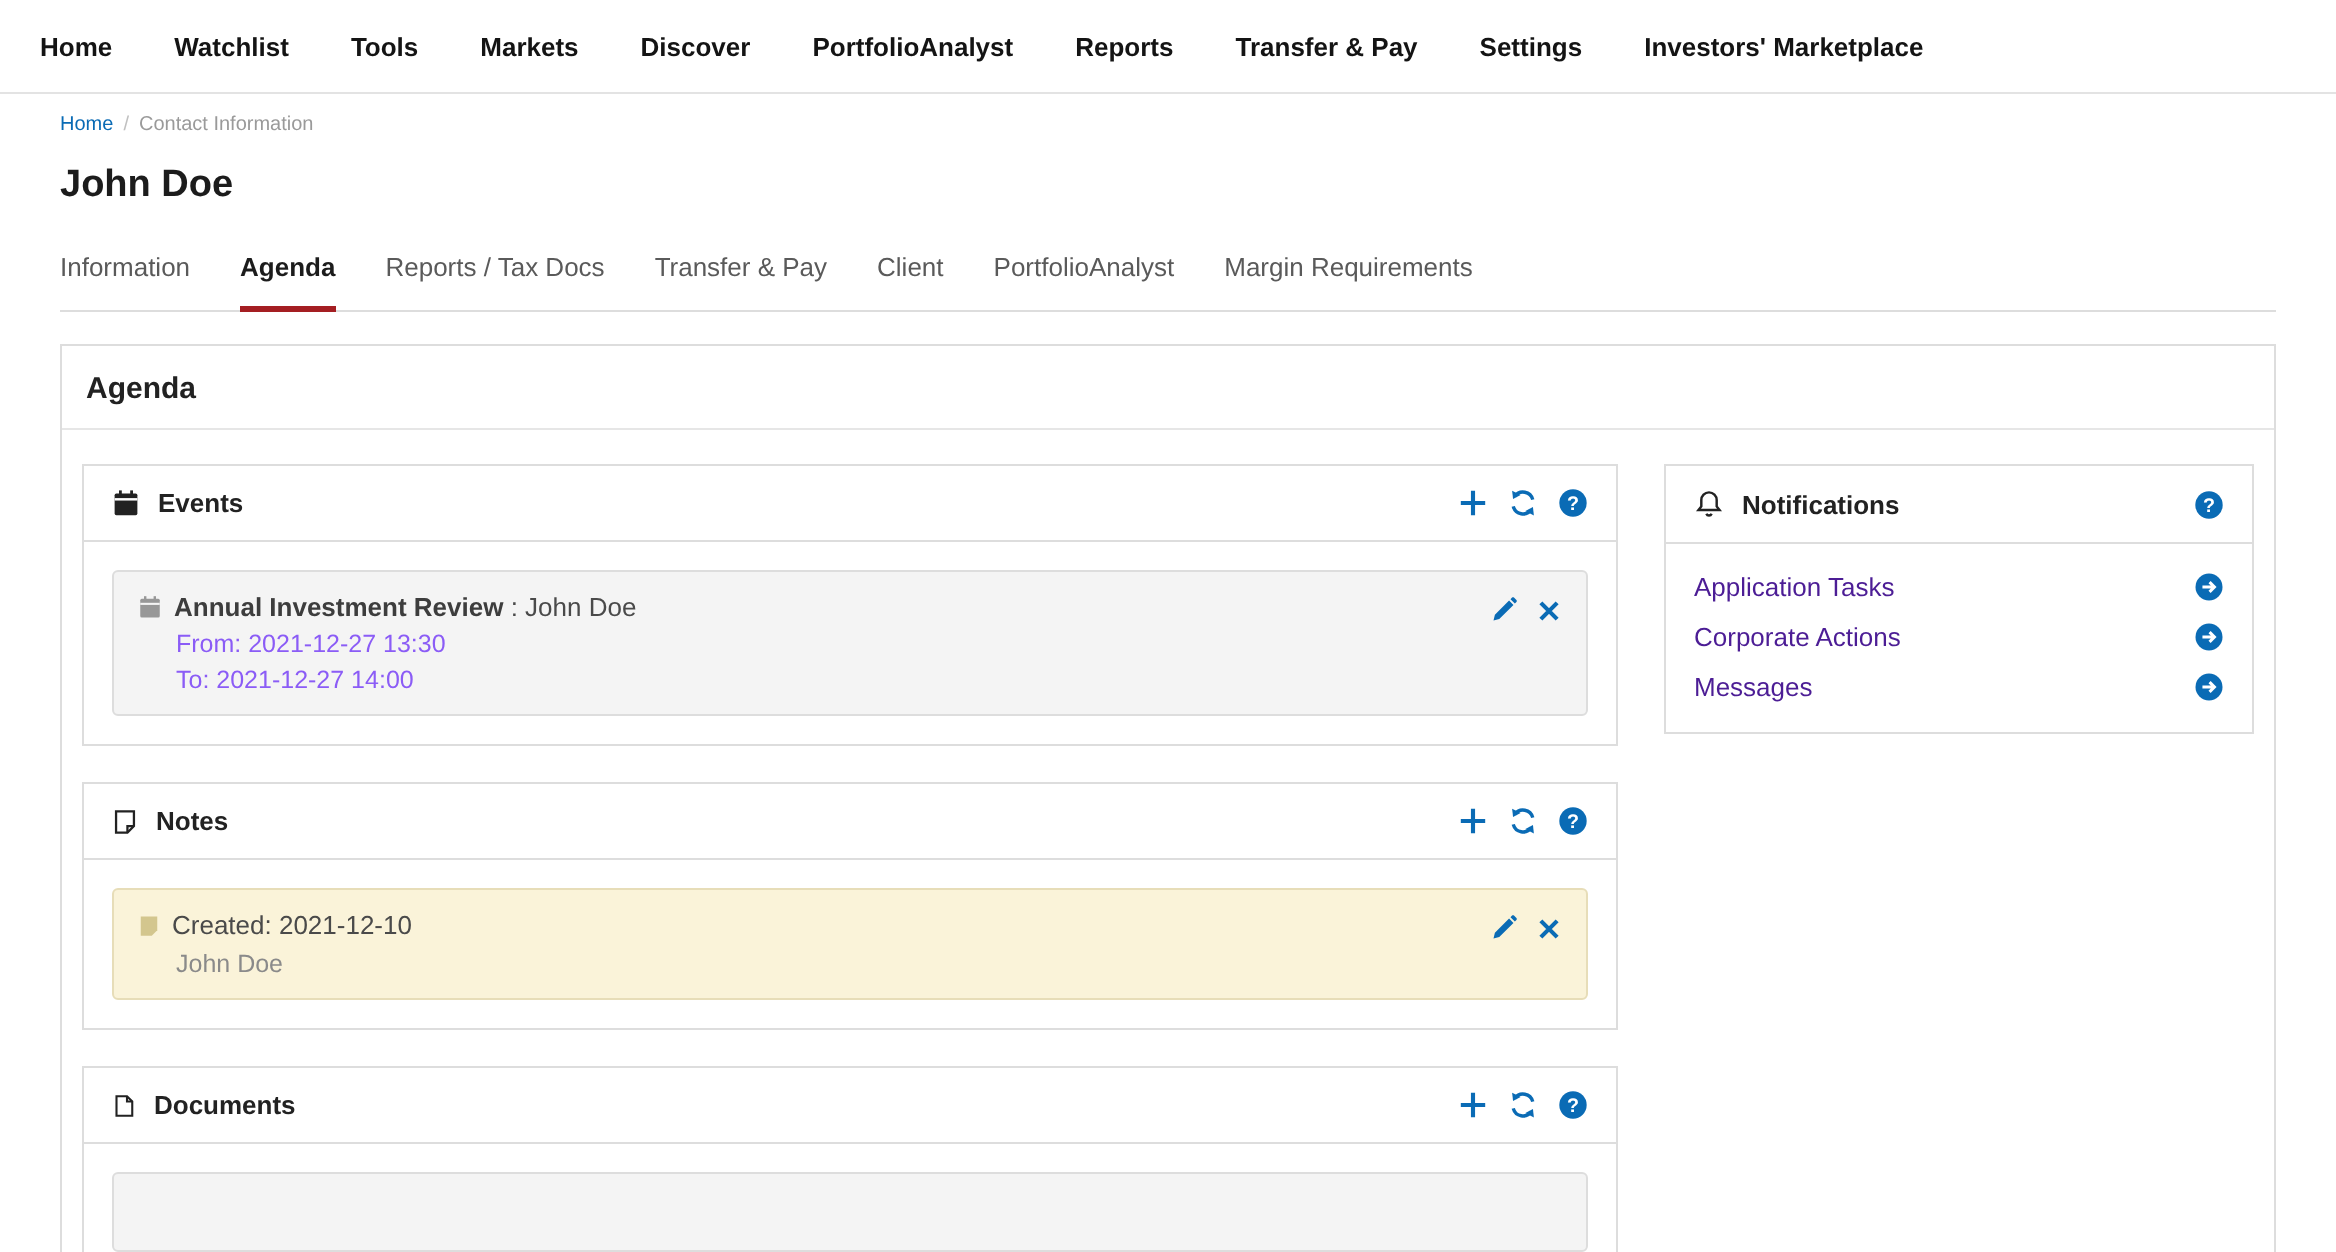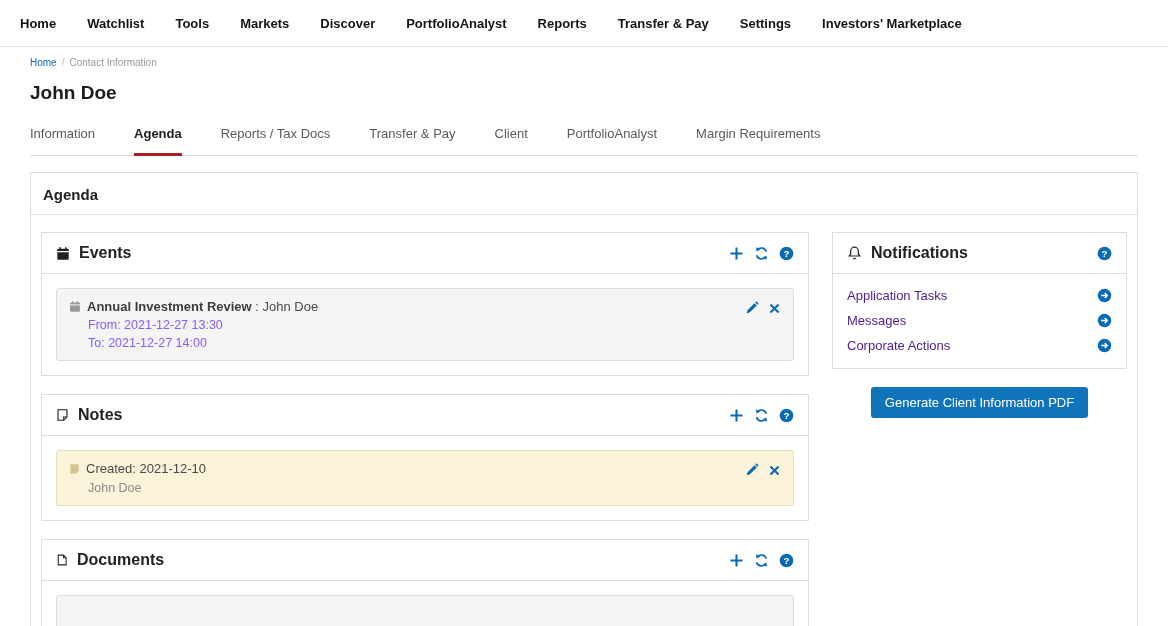--- a/index.html
+++ b/index.html
@@ -21,21 +21,21 @@
   
   .breadcrumb { margin: 10px 0 0 30px; font-size: 10px; }
   .breadcrumb a { color: var(--accent, #0a6bb5); }
   .breadcrumb .sep { color: #c0c0c0; margin: 0 5px; }
   .breadcrumb .current { color: #9a9a9a; }
 
   
   .page-title { margin: 14px 0 0 30px; font-size: 19px; font-weight: 700; color: #1c1c1c; }
 
   
-  .tabs { display: flex; gap: 39px; margin: 22px 30px 12px; border-bottom: 1px solid #ddd; }
+  .tabs { display: flex; gap: 25px; margin: 22px 30px 12px; border-bottom: 1px solid #ddd; }
   .tab { padding-bottom: 12px; font-size: 13px; color: #5a5a5a; cursor: pointer; white-space: nowrap; }
   .tab.active {
     color: #1c1c1c; font-weight: 600;
     border-bottom: 3px solid var(--tab-underline, #a41e22);
     margin-bottom: -1px;
   }
 
   
   .panel { margin: 16px 30px 0; border: 1px solid #ddd; height: 620px; background: #fff; }
   .panel-title { padding: 13px 12px 11px; font-size: 15px; font-weight: 700; color: #222; }
@@ -43,21 +43,21 @@
   .panel-body { display: flex; gap: 23px; padding: 17px 10px 0 10px; align-items: flex-start; }
   .col-left { flex: 1; min-width: 0; }
   .col-right { width: 295px; flex: none; }
 
   
   .card { border: 1px solid #ddd; margin-bottom: 18px; background: #fff; }
   .card-header {
     display: flex; align-items: center; gap: 9px;
     padding: 11px 14px; border-bottom: 1px solid #ddd;
   }
-  .card-header .card-title { font-size: 16px; font-weight: 700; color: #222; }
+  .card-header .card-title { font-size: 13px; font-weight: 700; color: #222; }
   .card-actions { margin-left: auto; display: flex; align-items: center; gap: 10px; }
   .card-actions span, .item-actions span { display: inline-flex; cursor: pointer; }
   .card-body { padding: 14px; }
 
   
   .item {
     display: flex; align-items: flex-start;
     border: 1px solid #ddd; border-radius: 3px;
     background: var(--event-bg, #f4f4f4);
     padding: 10px 12px;
@@ -322,39 +322,36 @@
           <div class="notif-row">
             <span class="label">Application Tasks</span>
             <span>
               <svg width="15" height="15" viewBox="0 0 16 16">
                   <circle class="a-fill" cx="8" cy="8" r="7.2"></circle>
                   <path d="M4.5 8h6M8.3 5.4L10.9 8l-2.6 2.6" stroke="#fff" stroke-width="1.6" fill="none"></path>
                 </svg>
             </span>
           </div>
           <div class="notif-row">
-            <span class="label">Messages</span>
+            <span class="label">Corporate Actions</span>
             <span>
               <svg width="15" height="15" viewBox="0 0 16 16">
                   <circle class="a-fill" cx="8" cy="8" r="7.2"></circle>
                   <path d="M4.5 8h6M8.3 5.4L10.9 8l-2.6 2.6" stroke="#fff" stroke-width="1.6" fill="none"></path>
                 </svg>
             </span>
           </div>
           <div class="notif-row">
-            <span class="label">Corporate Actions</span>
+            <span class="label">Messages</span>
             <span>
               <svg width="15" height="15" viewBox="0 0 16 16">
                   <circle class="a-fill" cx="8" cy="8" r="7.2"></circle>
                   <path d="M4.5 8h6M8.3 5.4L10.9 8l-2.6 2.6" stroke="#fff" stroke-width="1.6" fill="none"></path>
                 </svg>
             </span>
           </div>
         </div>
       </section>
 
-      <div class="btn-row">
-        <button class="pdf-btn">Generate Client Information PDF</button>
-      </div>
 
     </div>
   </div>
 </div>
 
 </body></html>

